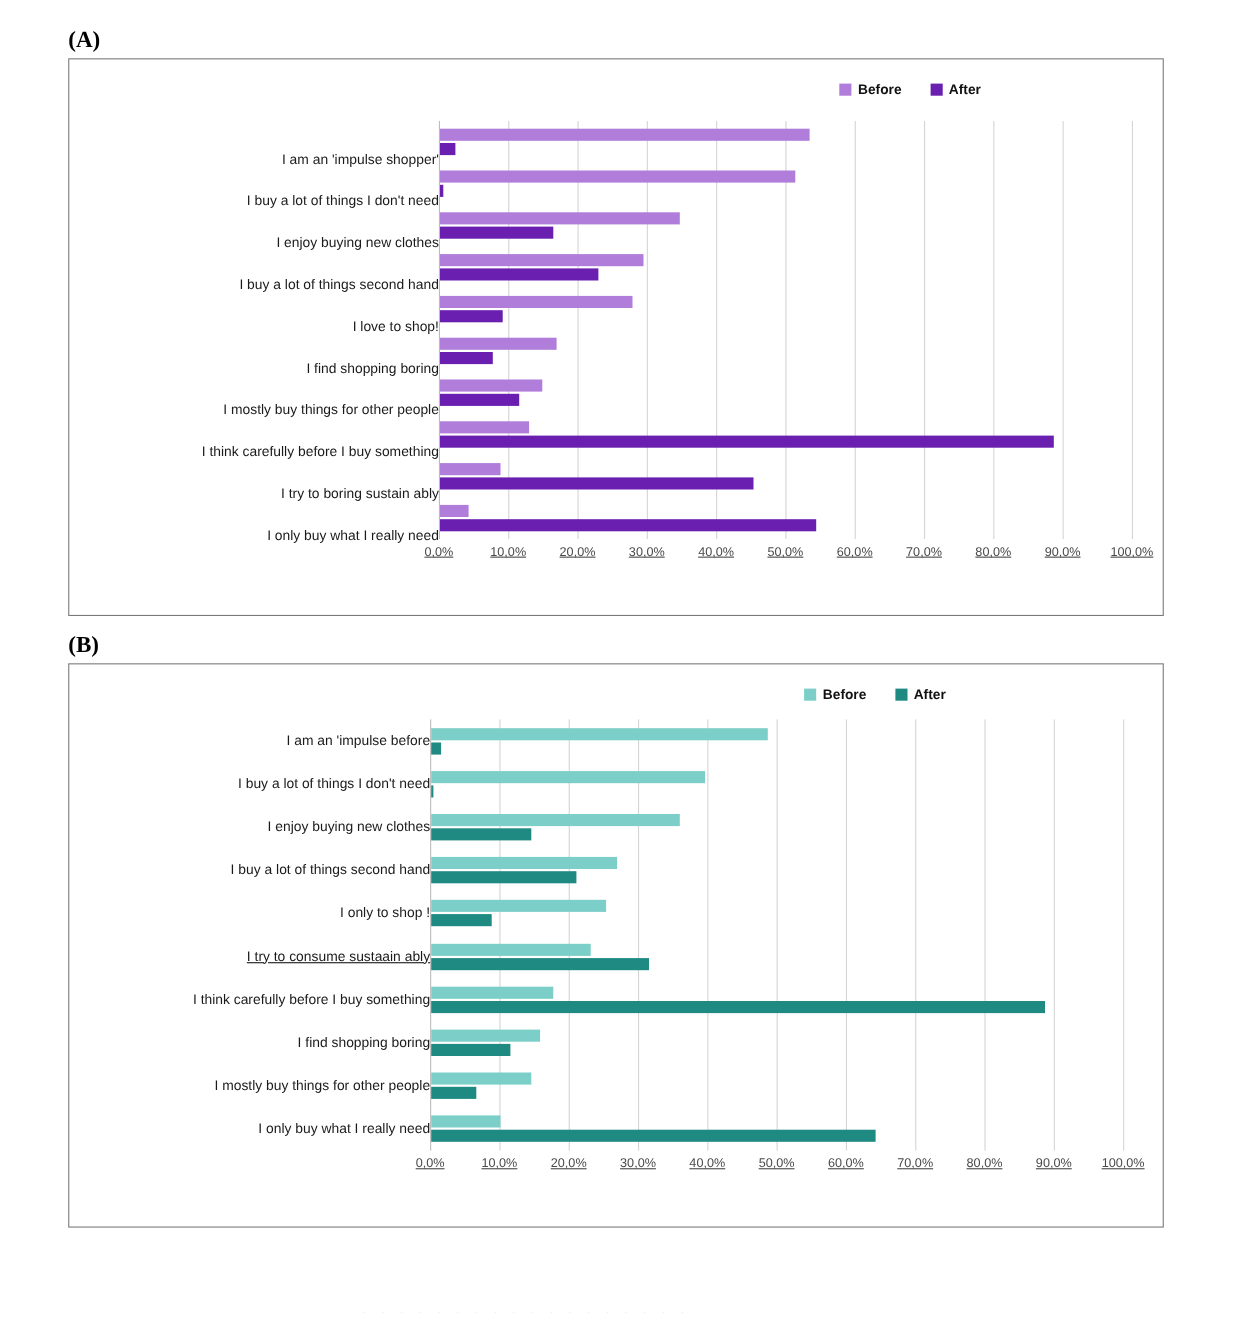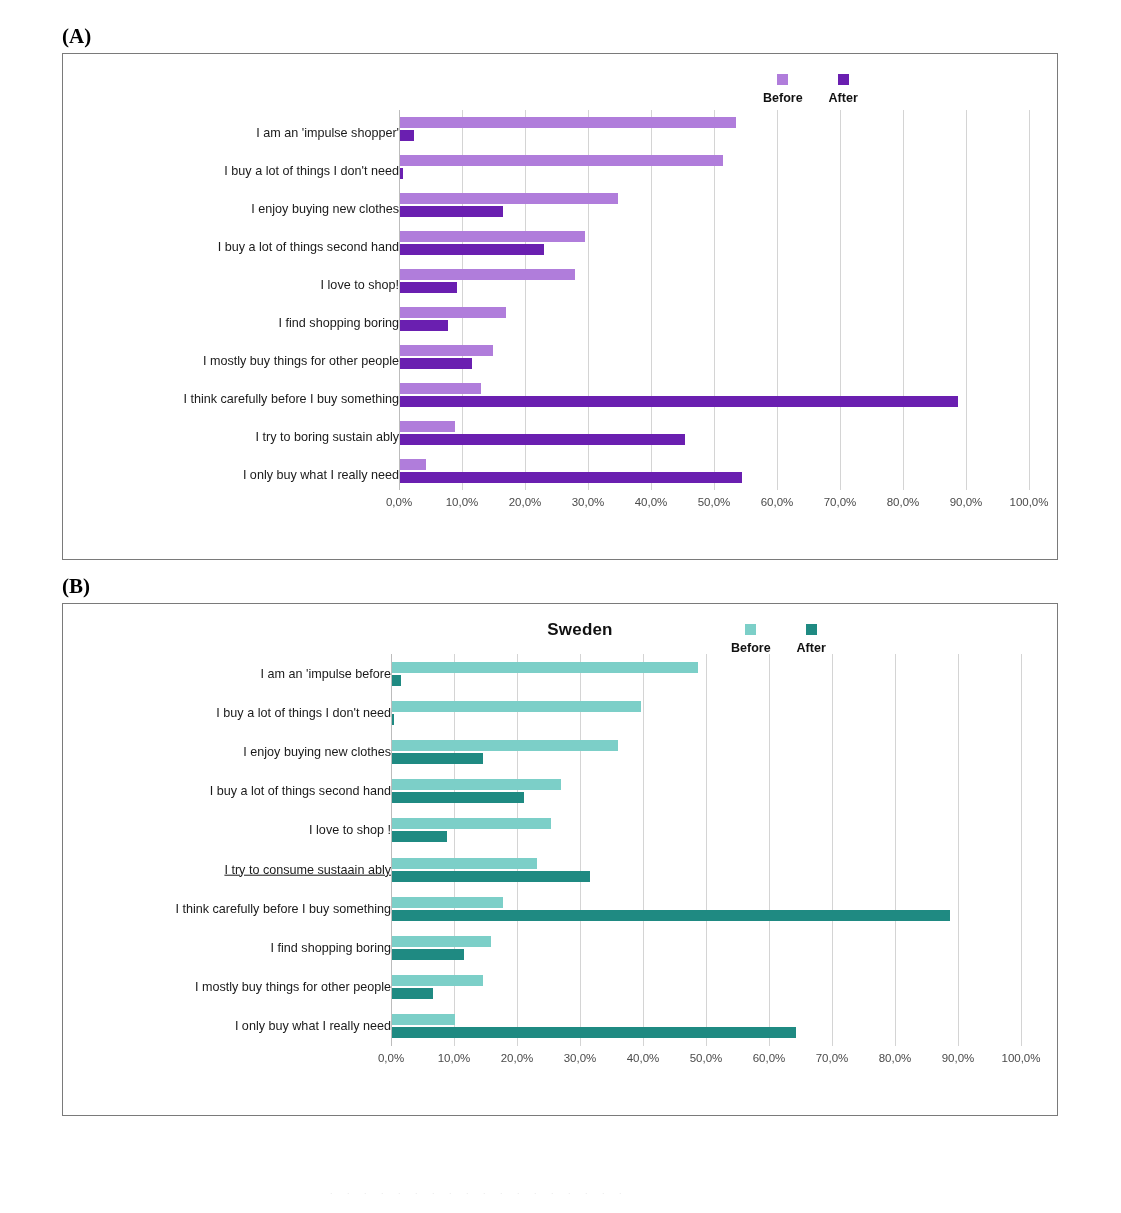--- a/index.html
+++ b/index.html
@@ -43,21 +43,21 @@
   .legend {
     position:absolute;
     top:20px;
     display:flex;
     align-items:center;
     gap:26px;
     font-size:12.5px;
     font-weight:bold;
     color:#111;
   }
-  .legend .item { display:flex; align-items:center; gap:6px;flex-direction:column; }
+  .legend .item { display:flex; align-items:center; gap:6px; }
   .legend .swatch { width:11px; height:11px; display:inline-block; }
 
   
   .plot {
     position:absolute;
     top:0; left:0;
     width:100%; height:100%;
   }
   .cat-labels {
     position:absolute;
@@ -85,20 +85,21 @@
   .bar {
     position:absolute;
     height:11px;
   }
 
   .x-ticks { position:absolute; font-size:11.5px; color:#4a4a4a; }
   .x-tick {
     position:absolute;
     transform:translateX(-50%);
     white-space:nowrap;
+    text-decoration:underline;
   }
 
   .noise-strip {
     position:absolute;
     font-size:9px;
     color:#e9e9e9;
     letter-spacing:6px;
     white-space:nowrap;
     user-select:none;
   }
@@ -113,21 +114,21 @@
       <div class="item">
         <span class="swatch" style="background:#b07ddb;"></span>
         <span>Before</span>
       </div>
       <div class="item">
         <span class="swatch" style="background:#6a1fb0;"></span>
         <span>After</span>
       </div>
     </div>
     <div class="plot">
-      <div class="cat-labels" id="catA" style="left:20px; top:4px; width:316px; height:100%;">
+      <div class="cat-labels" id="catA" style="left:20px; top:16px; width:316px; height:100%;">
           <div class="cat-label" style="top: 75px;">I am an 'impulse shopper'</div>
           <div class="cat-label" style="top: 113px;">I buy a lot of things I don't need</div>
           <div class="cat-label" style="top: 151px;">I enjoy buying new clothes</div>
           <div class="cat-label" style="top: 189px;">I buy a lot of things second hand</div>
           <div class="cat-label" style="top: 227px; text-align: right;">I love to shop!</div>
           <div class="cat-label" style="top: 265px;">I find shopping boring</div>
           <div class="cat-label" style="top: 303px;">I mostly buy things for other people</div>
           <div class="cat-label" style="top: 341px;">I think carefully before I buy something</div>
           <div class="cat-label" style="top: 379px;">I try to boring sustain ably</div>
           <div class="cat-label" style="top: 417px;">I only buy what I really need</div>
@@ -178,38 +179,37 @@
           <div class="x-tick" style="left: 567px;">90,0%</div>
           <div class="x-tick" style="left: 630px;">100,0%</div>
         </div>
     </div>
   </div>
 </div>
 
 <div class="panel" style="top:576px;">
   <div class="panel-tag">(B)</div>
   <div class="chart-box" style="width:996px;height:513px;">
-    <div class="chart-title title-shift">Sweden</div>
     <div class="legend" style="left:668px;">
       <div class="item">
         <span class="swatch" style="background:#7ccfc8;"></span>
         <span>Before</span>
       </div>
       <div class="item">
         <span class="swatch" style="background:#1f8a82;"></span>
         <span>After</span>
       </div>
     </div>
     <div class="plot">
       <div class="cat-labels" id="catB" style="left:14px; top:0; width:314px; height:100%;">
           <div class="cat-label" style="top: 69.6px;">I am an 'impulse before</div>
           <div class="cat-label" style="top: 108.8px;">I buy a lot of things I don't need</div>
           <div class="cat-label" style="top: 148px;">I enjoy buying new clothes</div>
           <div class="cat-label" style="top: 187.2px;">I buy a lot of things second hand</div>
-          <div class="cat-label" style="top: 226.4px;">I love to shop !</div>
+          <div class="cat-label" style="top: 226.4px;">I only to shop !</div>
           <div class="cat-label" style="top: 265.6px; text-decoration: underline;">I try to consume sustaain ably</div>
           <div class="cat-label" style="top: 304.8px;">I think carefully before I buy something</div>
           <div class="cat-label" style="top: 344px;">I find shopping boring</div>
           <div class="cat-label" style="top: 383.2px;">I mostly buy things for other people</div>
           <div class="cat-label" style="top: 422.4px;">I only buy what I really need</div>
         </div>
       <div class="grid-area" id="gridB" style="left:328px; top:50px; width:630px; height:392px;">
           <div class="gridline axis" style="left: 0px;"></div>
           <div class="gridline" style="left: 63px;"></div>
           <div class="gridline" style="left: 126px;"></div>

